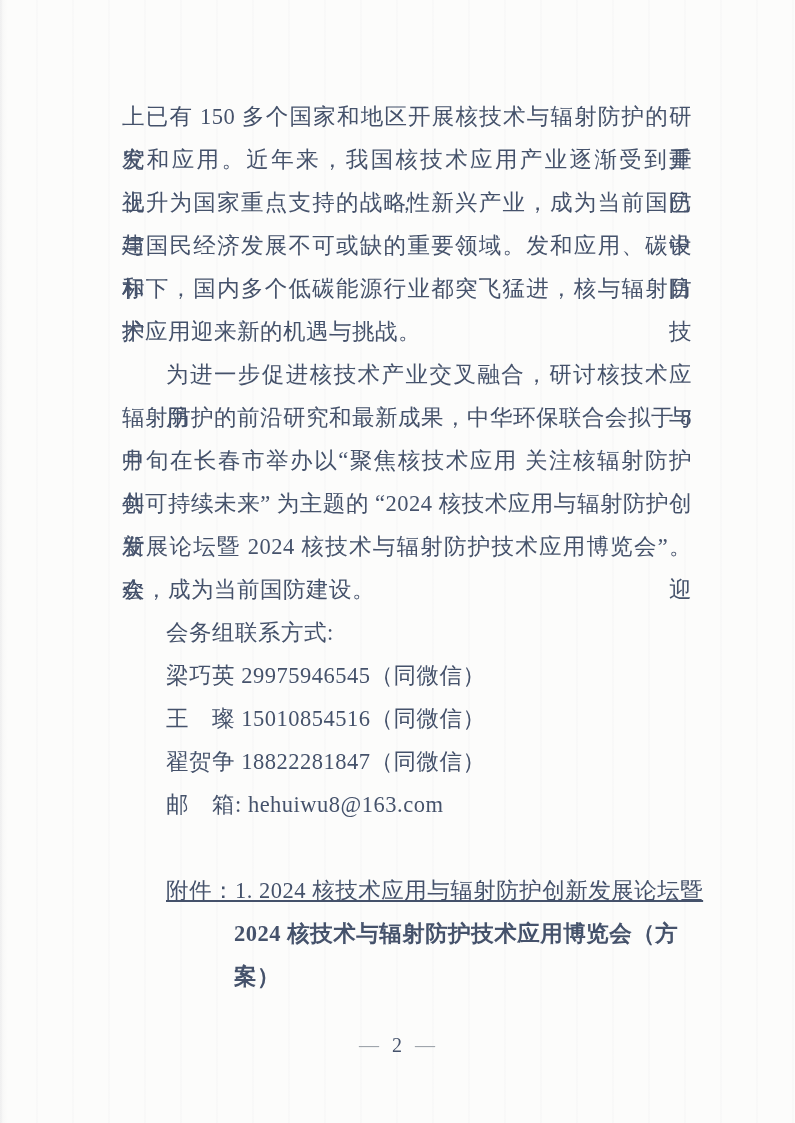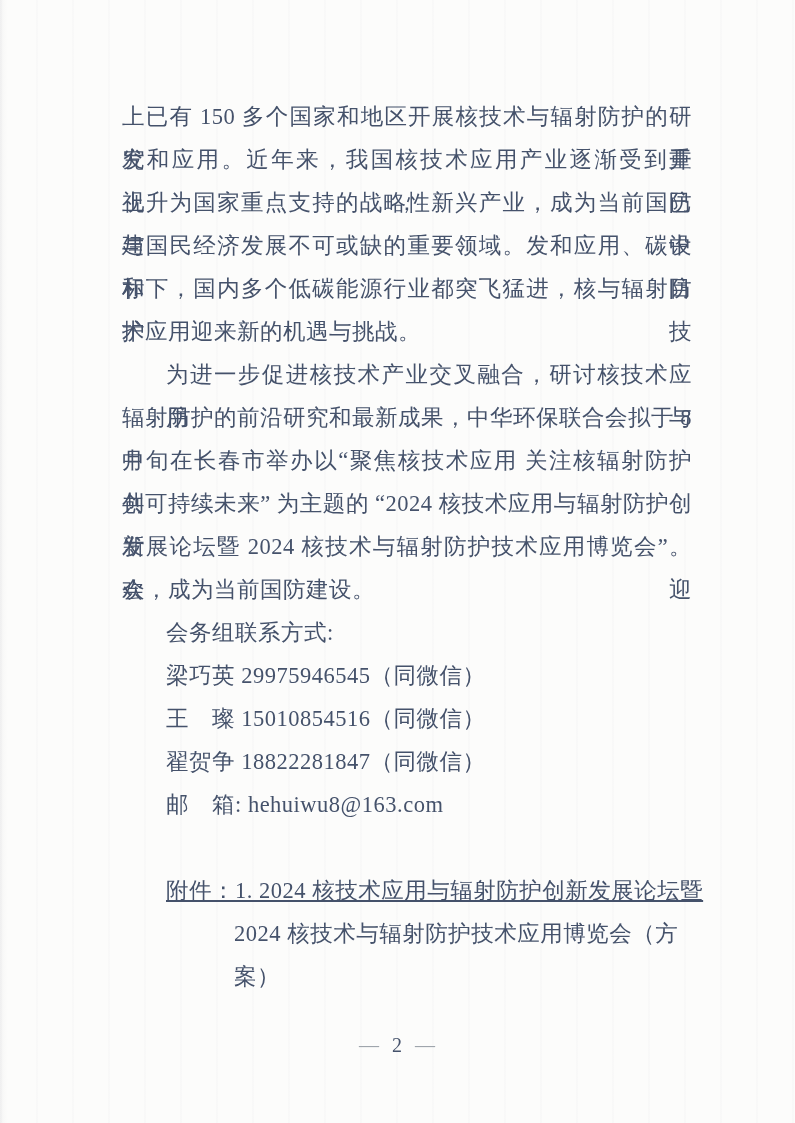--- a/index.html
+++ b/index.html
@@ -34,21 +34,21 @@
     letter-spacing: 0.5px;
     white-space: nowrap;
   }
   .just {
     white-space: normal;
     text-align: justify;
     text-align-last: justify;
   }
   .indent { padding-left: 44px; }
   .att-first { padding-left: 44px; text-decoration: underline; }
-  .att-cont { padding-left: 112px; }
+  .att-cont { padding-left: 112px; font-weight: bold; }
   .blank { height: 43px; }
   .footer {
     position: absolute;
     left: 0;
     top: 1031px;
     width: 795px;
     text-align: center;
     font-size: 20px;
     line-height: 28px;
     letter-spacing: 1px;

